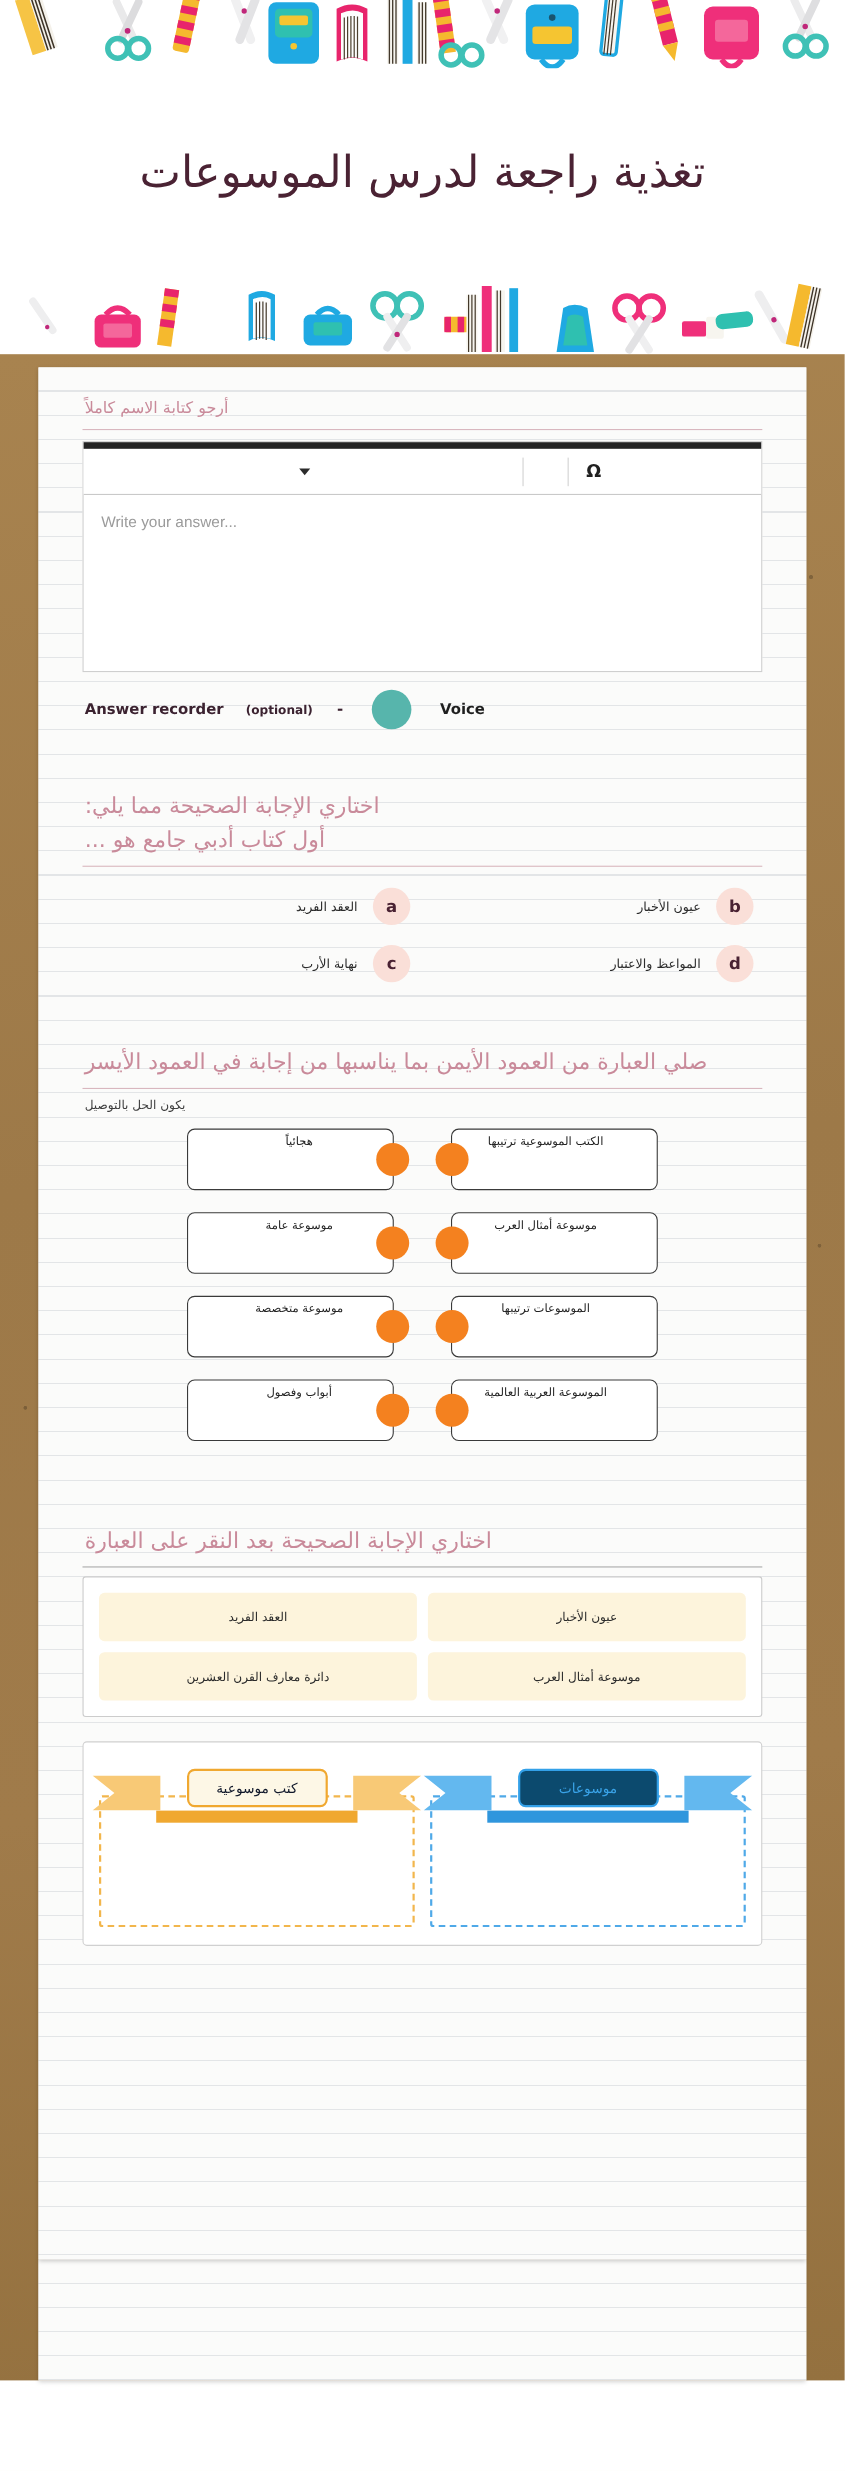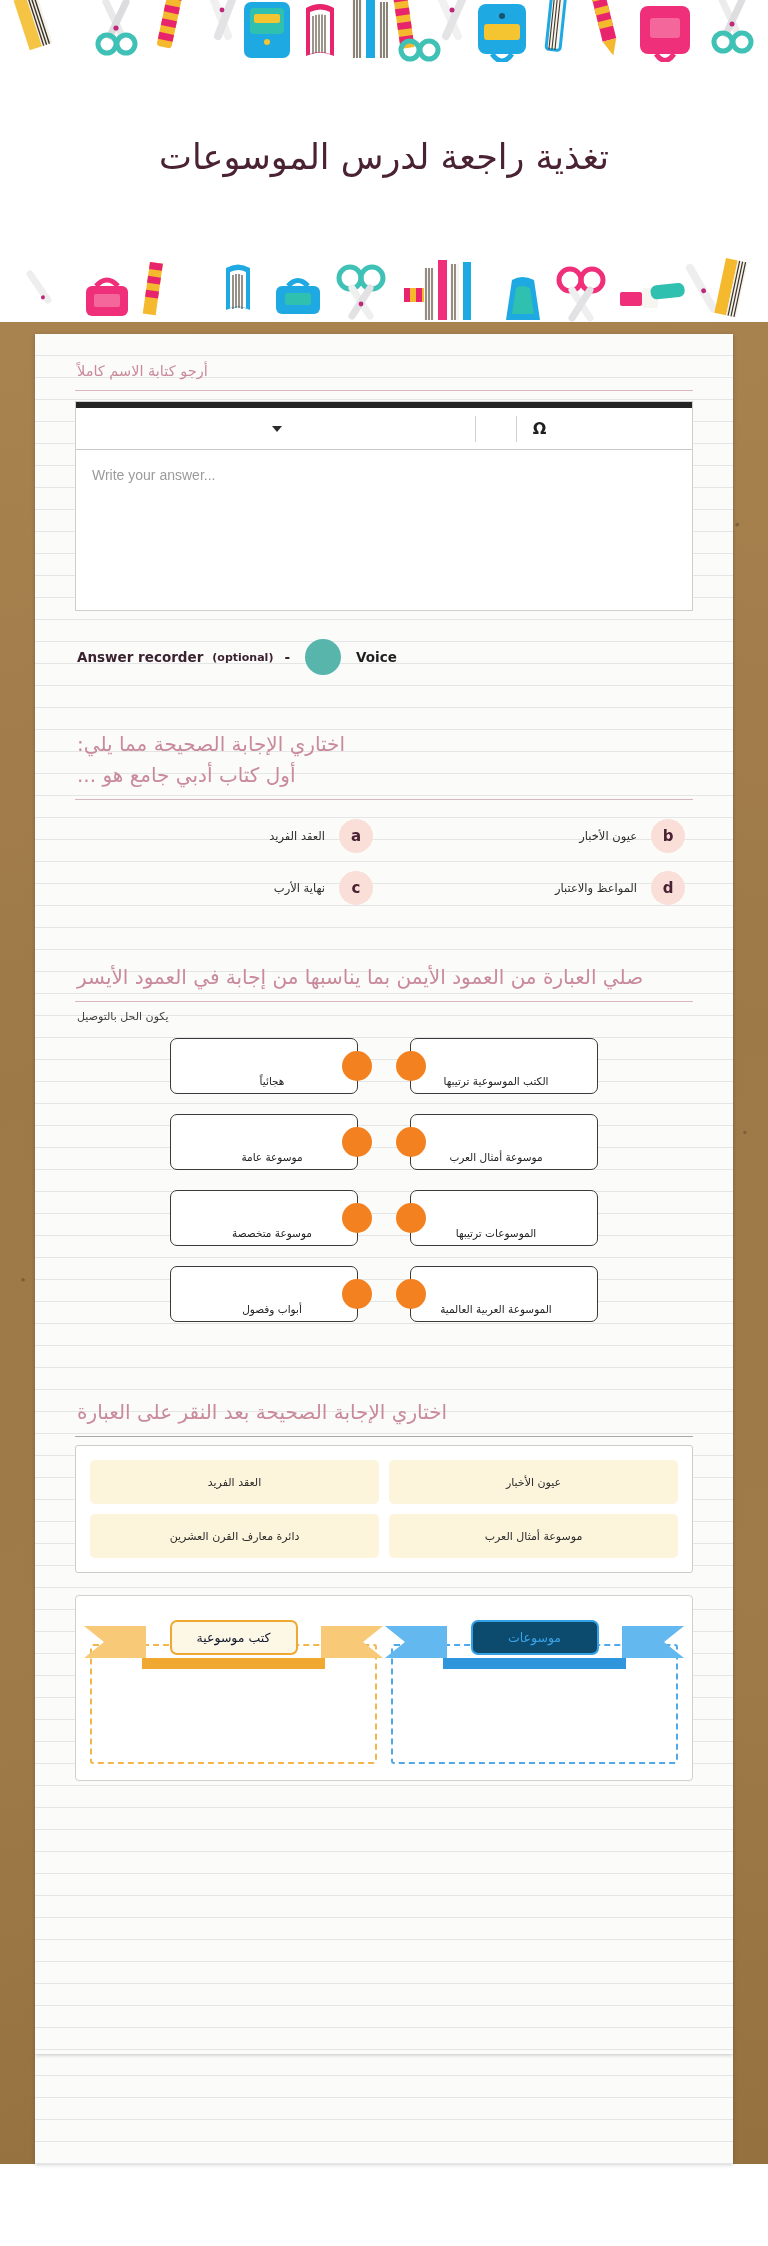--- a/index.html
+++ b/index.html
@@ -30,21 +30,21 @@
   .header-title-zone {
     height: 190px;
     background: #ffffff;
     display: flex;
     align-items: center;
     justify-content: center;
     padding: 0 30px;
   }
   .page-title {
     font-family: "DejaVu Sans", sans-serif;
-    font-size: 35px;
+    font-size: 40px;
     color: #4a2233;
     font-weight: 400;
     text-align: center;
     letter-spacing: 0;
     direction: rtl;
   }
 
   
   .board {
     position: relative;
@@ -185,22 +185,22 @@
     font-family: "Liberation Sans", sans-serif;
     font-size: 14px;
     color: #9b9b9b;
   }
 
   
   .recorder-row {
     display: flex;
     align-items: center;
     direction: ltr;
-    gap: 9px;
-    padding: 28px 2px 6px 2px;
+    gap: 20px;
+    padding: 16px 2px 6px 2px;
   }
   .recorder-label {
     font-family: "DejaVu Sans", sans-serif;
     font-size: 13.5px;
     font-weight: 700;
     color: #3b2230;
   }
   .recorder-optional {
     font-family: "DejaVu Sans", sans-serif;
     font-size: 11px;
@@ -279,21 +279,21 @@
     height: 62px;
   }
   .match-card {
     position: relative;
     width: 188px;
     height: 56px;
     background: #ffffff;
     border: 1.3px solid #3a3a3a;
     border-radius: 7px;
     display: flex;
-    align-items: flex-end;
+    align-items: flex-start;
     justify-content: center;
     padding: 4px 26px 4px 10px;
     cursor: pointer;
   }
   .match-card.left  { padding: 4px 10px 4px 26px; }
   .match-card-text {
     font-family: "DejaVu Sans", sans-serif;
     font-size: 10.5px;
     color: #232323;
     text-align: center;

